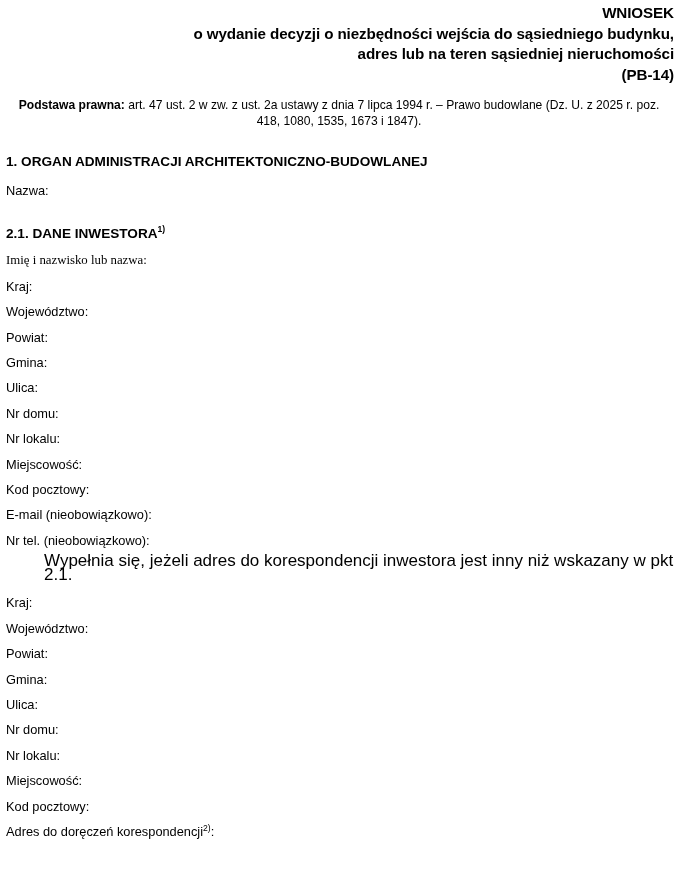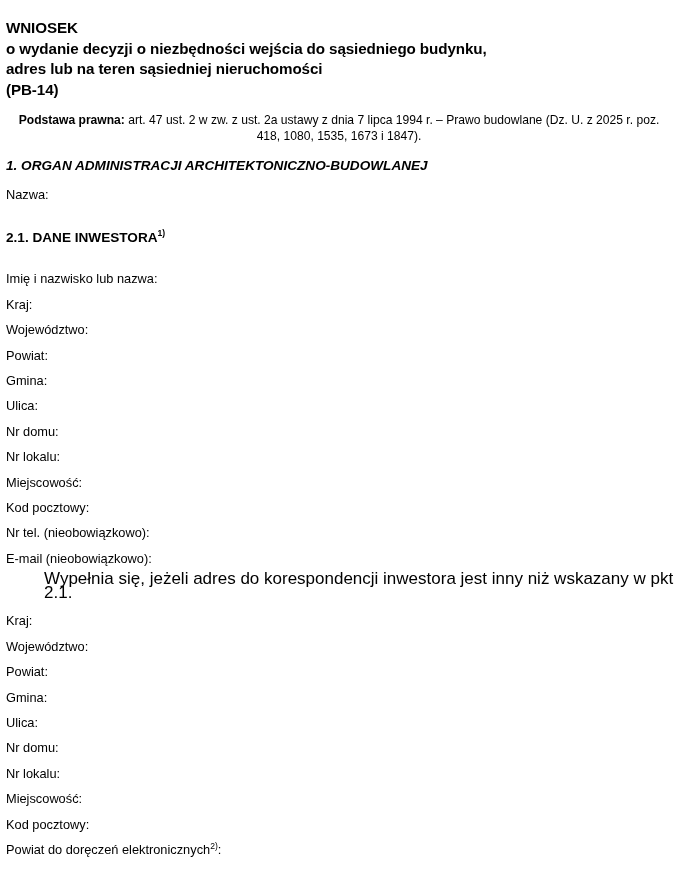--- a/index.html
+++ b/index.html
@@ -17,25 +17,25 @@
   .page {
     position: relative;
     width: 680px;
     height: 890px;
     box-sizing: border-box;
     padding: 0 6px;
   }
 
   
   .title-block {
-    text-align: left;
+    text-align: right;
     font-weight: bold;
     font-size: 15.2px;
     line-height: 20.5px;
-    padding-top: 18px;
+    padding-top: 3px;
     letter-spacing: -0.1px;
   }
   .title-line-1 { font-size: 15.2px; }
   .title-line-2 { font-size: 15.2px; }
   .title-line-3 { font-size: 15.2px; }
   .title-line-4 { font-size: 15.2px; }
 
   
   .legal-basis {
     margin-top: 13px;
@@ -45,39 +45,39 @@
     padding-right: 2px;
   }
   .legal-basis .lbl { font-weight: bold; }
 
   
   .section-heading {
     font-weight: bold;
     font-size: 13.6px;
     line-height: 16px;
   }
-  .h-organ { margin-top: 14px; font-style: italic; }
+  .h-organ { margin-top: 25px; }
   .h-21 { margin-top: 23px; }
   .h-22 { margin-top: 24px; }
 
   sup {
     font-size: 8.6px;
     vertical-align: super;
     line-height: 0;
     font-weight: bold;
   }
   .field sup { font-weight: normal; }
 
   
   .field {
     font-size: 12.8px;
     line-height: 25.4px;
     white-space: nowrap;
   }
-  .field-first { margin-top: 20px; }
+  .field-first { margin-top: 6px; font-family: Liberation Serif, serif; }
 
   .subnote {
     font-size: 17px;
     line-height: 14px;
     margin-left: 38px;
     margin-top: 1px;
   }
 
   .group-21 { margin-top: 3px; }
   .group-22 { margin-top: 8px; }
@@ -137,24 +137,24 @@
     <div class="field">
       <span>Nr lokalu:</span>
     </div>
     <div class="field">
       <span>Miejscowość:</span>
     </div>
     <div class="field">
       <span>Kod pocztowy:</span>
     </div>
     <div class="field">
-      <span>Nr tel. (nieobowiązkowo):</span>
+      <span>E-mail (nieobowiązkowo):</span>
     </div>
     <div class="field">
-      <span>E-mail (nieobowiązkowo):</span>
+      <span>Nr tel. (nieobowiązkowo):</span>
     </div>
   </div>
 
   <div class="subnote">Wypełnia się, jeżeli adres do korespondencji inwestora jest inny niż wskazany w pkt 2.1.</div>
 
   <div class="group-22">
     <div class="field">
       <span>Kraj:</span>
     </div>
     <div class="field">
@@ -175,17 +175,17 @@
     <div class="field">
       <span>Nr lokalu:</span>
     </div>
     <div class="field">
       <span>Miejscowość:</span>
     </div>
     <div class="field">
       <span>Kod pocztowy:</span>
     </div>
     <div class="field">
-      <span>Powiat do doręczeń elektronicznych</span><sup>2)</sup><span>:</span>
+      <span>Adres do doręczeń korespondencji</span><sup>2)</sup><span>:</span>
     </div>
   </div>
 
 </div>
 
 </body></html>

